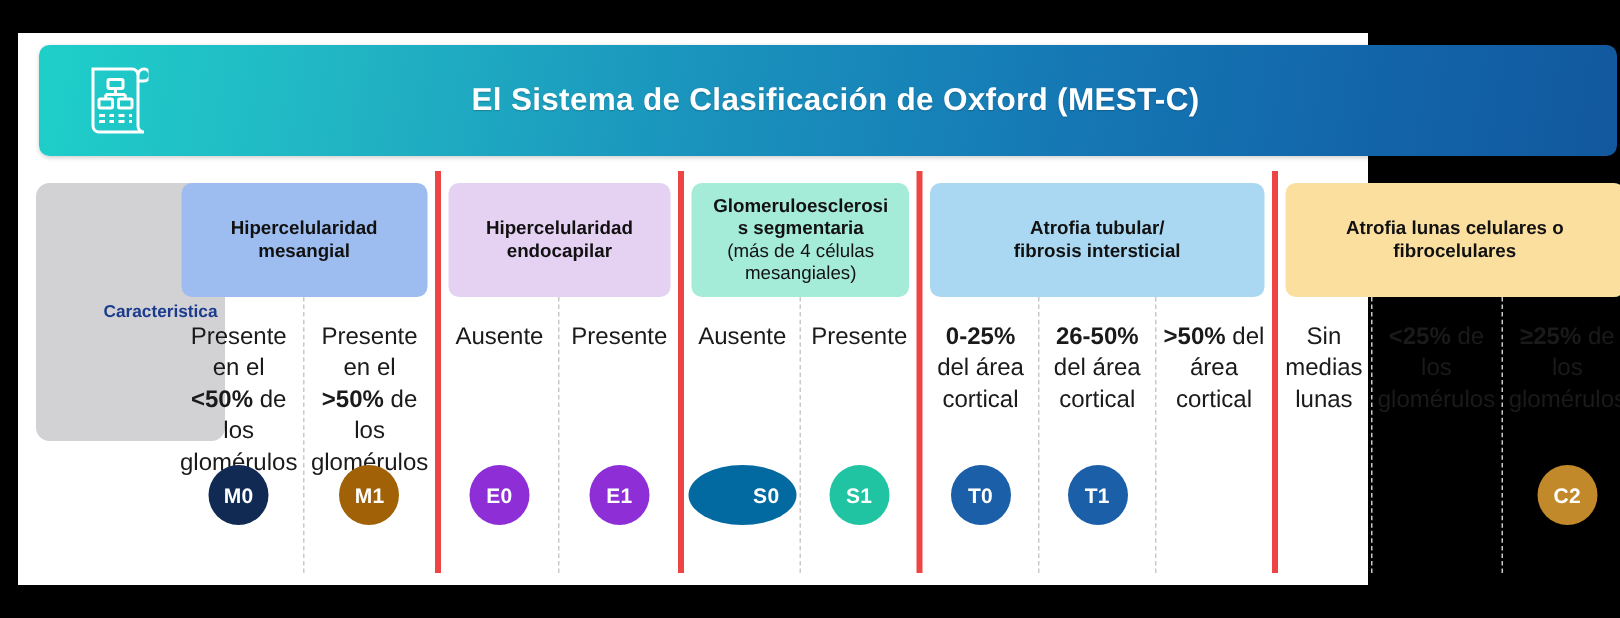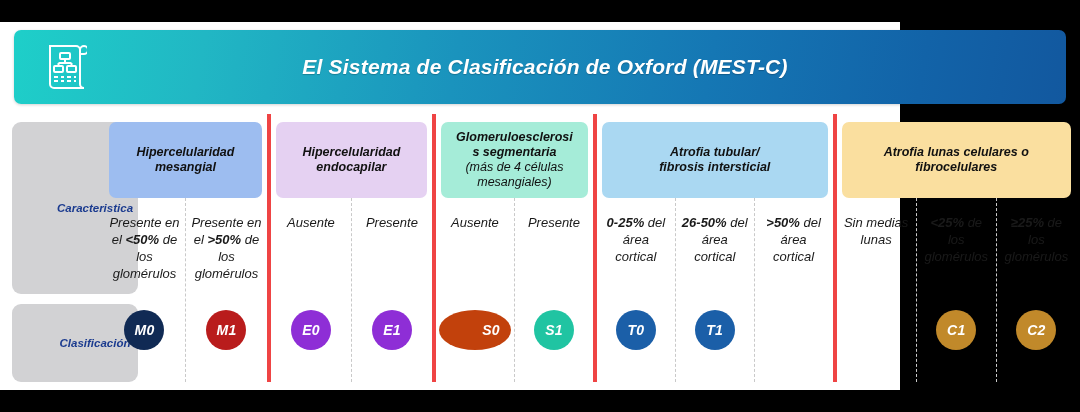--- a/index.html
+++ b/index.html
@@ -17,26 +17,25 @@
   .stage {
     position: relative;
     width: 1080px;
     height: 412px;
     background: #000000;
   }
 
   
   .slide {
     position: absolute;
-    left: 0;
+    left: 12px;
     top: 22px;
     width: 900px;
     height: 368px;
     background: #ffffff;
-    font-style: italic;
   }
 
   
   .banner {
     position: absolute;
     left: 14px;
     top: 8px;
     width: 1052px;
     height: 74px;
     border-radius: 7px;
@@ -150,21 +149,21 @@
     border-right: 1px dashed #c9c9c9;
     box-sizing: border-box;
   }
   .cell:last-child { border-right: none; }
 
   .cell-desc {
     height: 96px;
     padding: 16px 4px 0 4px;
     box-sizing: border-box;
     text-align: center;
-    font-size: 13px;
+    font-size: 16px;
     line-height: 1.32;
     color: #1a1a1a;
   }
   .cell-desc b { font-weight: bold; }
 
   .cell-code {
     flex: 1;
     display: flex;
     align-items: center;
     justify-content: center;
@@ -202,39 +201,38 @@
           <path d="M11 39 h4 M18 39 h3 M24 39 h4 M31 39 h2"></path>
         </svg>
       </div>
       <div class="banner-title">El Sistema de Clasificación de Oxford  (MEST-C)</div>
     </div>
 
     <div class="grid">
 
       <div class="rowlabels">
         <div class="rowlabel feature">Caracteristica</div>
-        <div class="rowlabel classif">Clasificación</div>
       </div>
 
       <div class="groups">
           <div class="group" style="flex: 166 0 0px;">
             <div class="group-head" style="background: rgb(157, 189, 240);">
               <div><span>Hipercelularidad</span><br><span>mesangial</span></div>
             </div>
             <div class="cells">
               <div class="cell">
                 <div class="cell-desc">Presente en el <b>&lt;50%</b> de los glomérulos</div>
                 <div class="cell-code">
                   <div class="badge" style="background: rgb(16, 42, 84);">M0</div>
                 </div>
               </div>
               <div class="cell">
                 <div class="cell-desc">Presente en el <b>&gt;50%</b> de los glomérulos</div>
                 <div class="cell-code">
-                  <div class="badge" style="background: #b91c1c;">M1</div>
+                  <div class="badge" style="background: #a16207;">M1</div>
                 </div>
               </div>
             </div>
           </div>
           <div class="group" style="flex: 164 0 0px;">
             <div class="group-head" style="background: rgb(229, 209, 242);">
               <div><span>Hipercelularidad</span><br><span>endocapilar</span></div>
             </div>
             <div class="cells">
               <div class="cell">
@@ -252,21 +250,21 @@
             </div>
           </div>
           <div class="group" style="flex: 160 0 0px;">
             <div class="group-head" style="background: rgb(165, 236, 216);">
               <div><span>Glomeruloesclerosi</span><br><span>s segmentaria</span><span class="sub">(más de 4 células mesangiales)</span></div>
             </div>
             <div class="cells">
               <div class="cell">
                 <div class="cell-desc">Ausente</div>
                 <div class="cell-code">
-                  <div class="badge" style="background: #c2410c; padding-left: 32px;">S0</div>
+                  <div class="badge" style="background: #0369a1; padding-left: 32px;">S0</div>
                 </div>
               </div>
               <div class="cell">
                 <div class="cell-desc">Presente</div>
                 <div class="cell-code">
                   <div class="badge" style="background: rgb(32, 196, 162);">S1</div>
                 </div>
               </div>
             </div>
           </div>
@@ -295,23 +293,20 @@
           <div class="group" style="flex: 244 0 0px;">
             <div class="group-head" style="background: rgb(250, 223, 159);">
               <div><span>Atrofia lunas celulares o</span><br><span>fibrocelulares</span></div>
             </div>
             <div class="cells">
               <div class="cell">
                 <div class="cell-desc">Sin medias lunas</div>
               </div>
               <div class="cell">
                 <div class="cell-desc"><b>&lt;25%</b> de los glomérulos</div>
-                <div class="cell-code">
-                  <div class="badge" style="background: rgb(193, 137, 42);">C1</div>
-                </div>
               </div>
               <div class="cell">
                 <div class="cell-desc"><b>≥25%</b> de los glomérulos</div>
                 <div class="cell-code">
                   <div class="badge" style="background: rgb(193, 137, 42);">C2</div>
                 </div>
               </div>
             </div>
           </div>
         </div>

